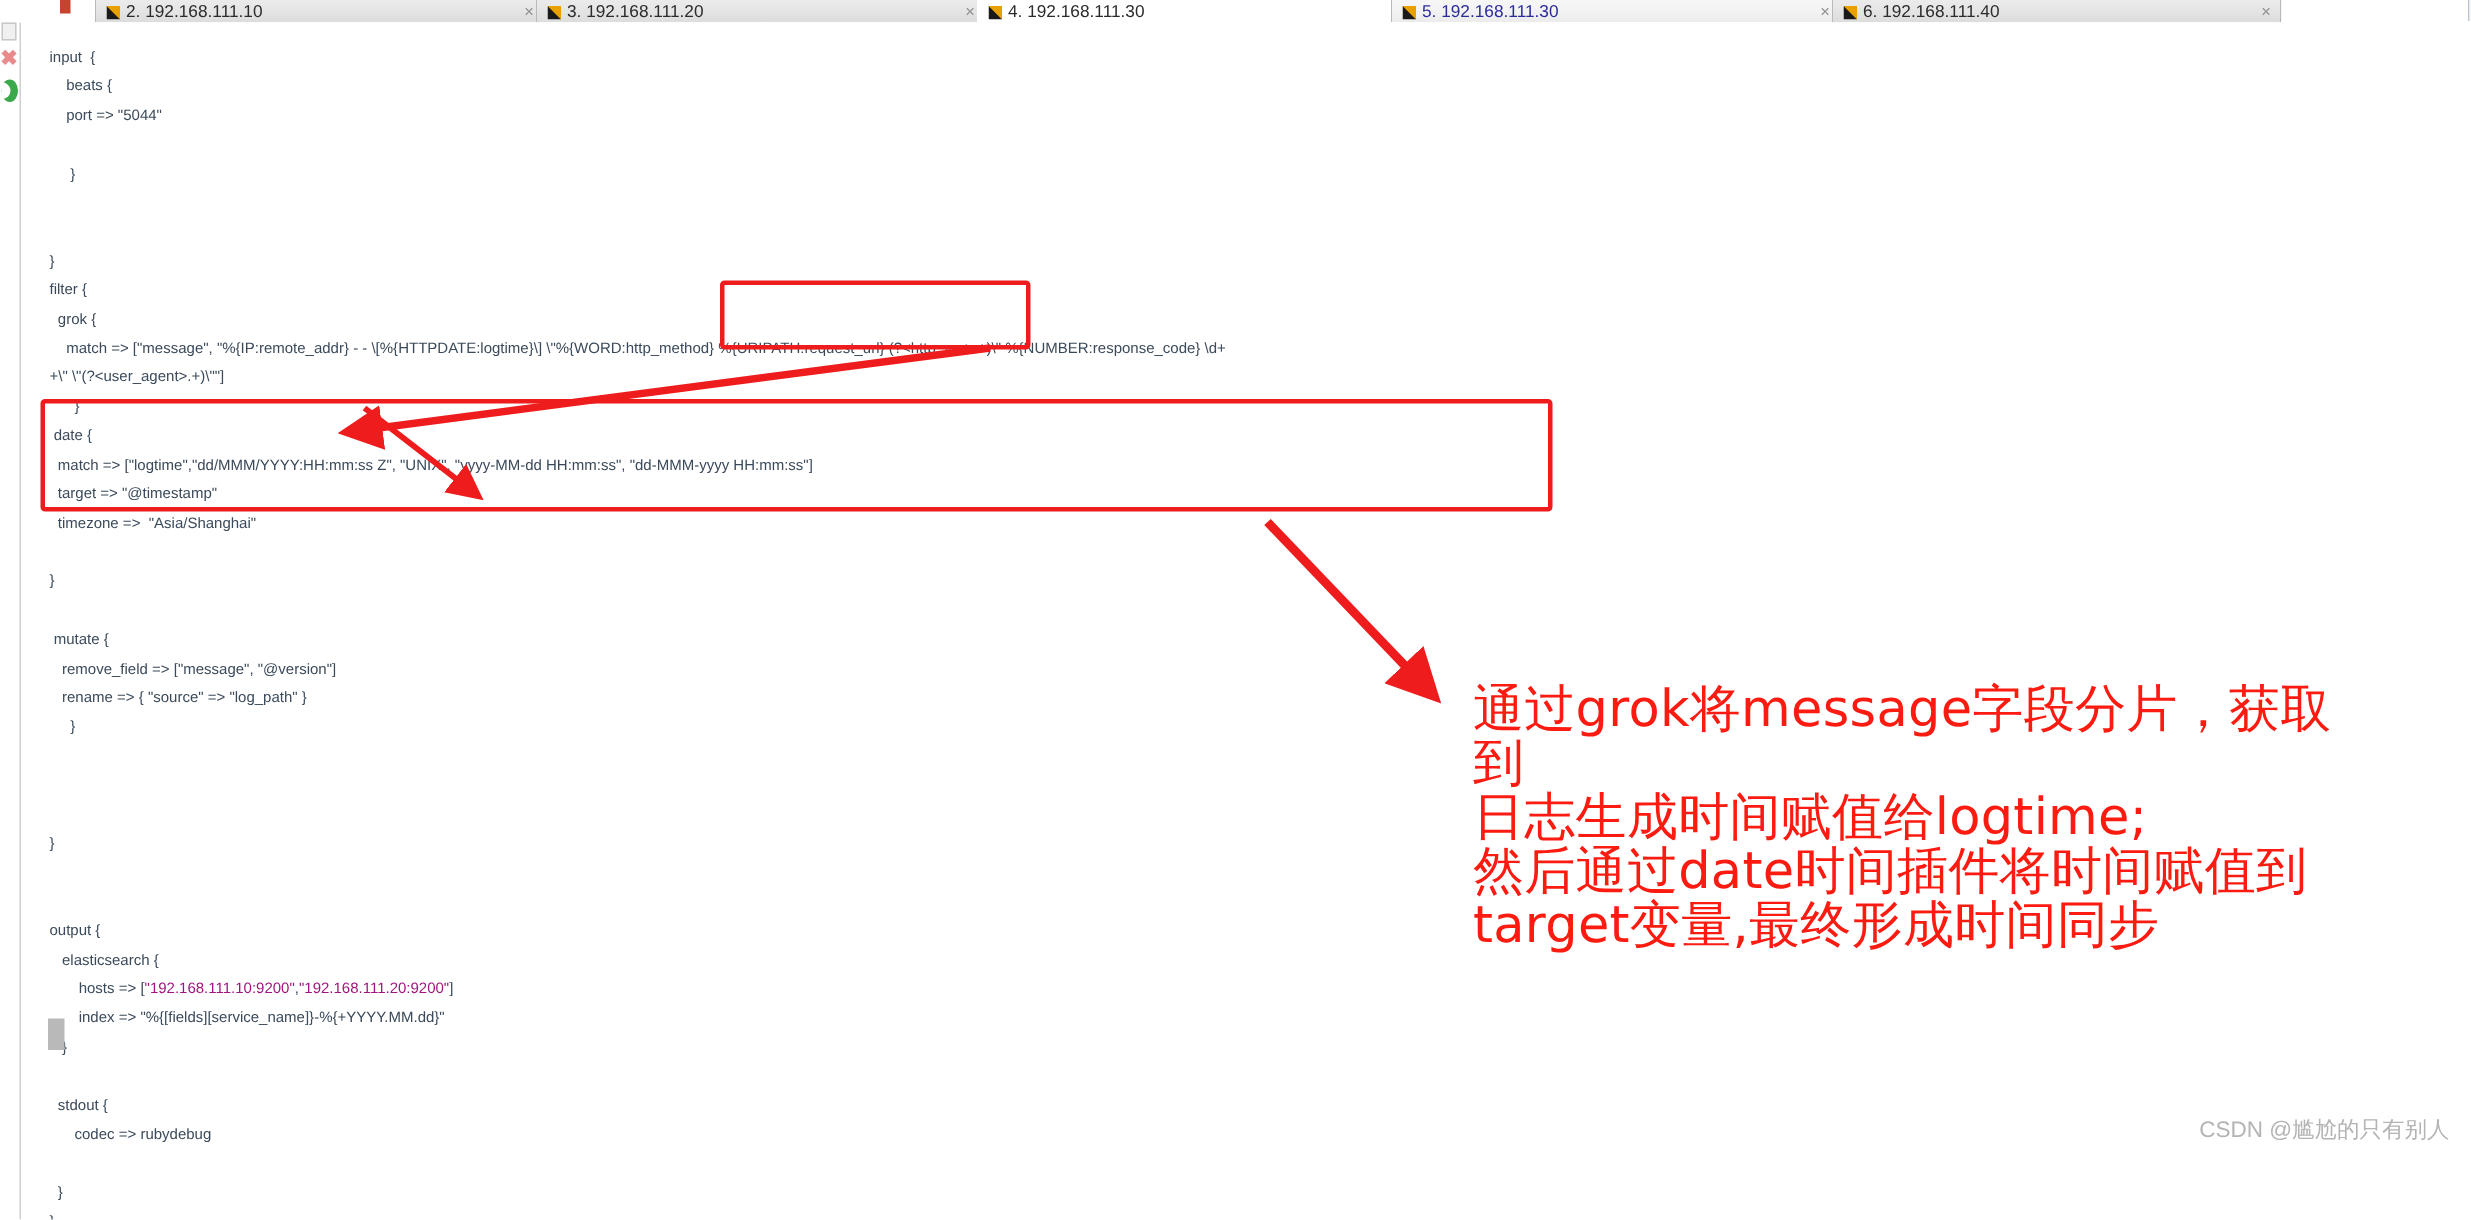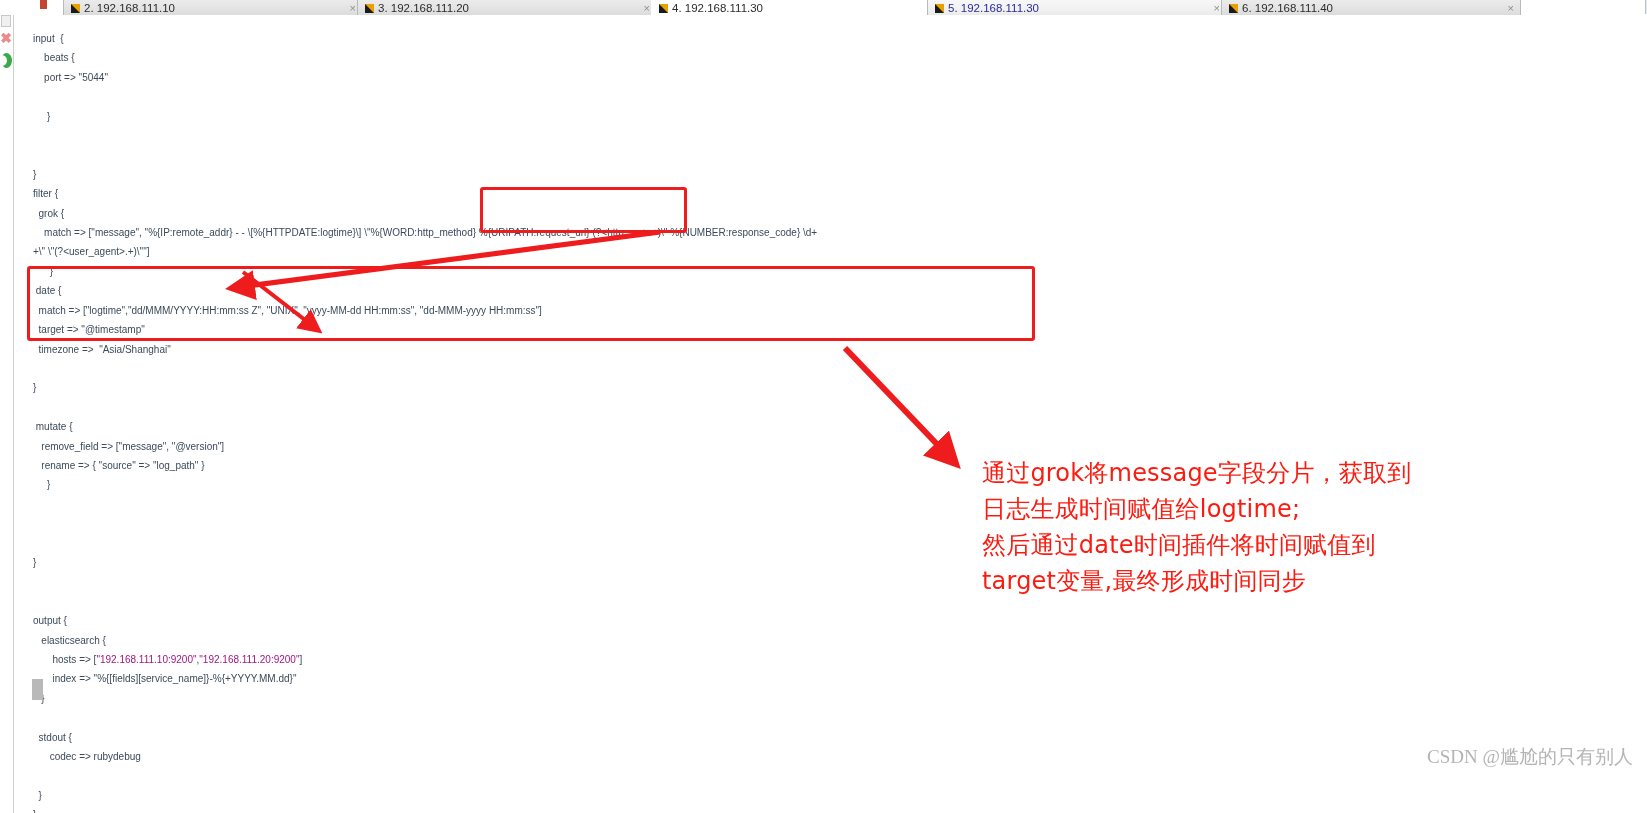--- a/index.html
+++ b/index.html
@@ -192,34 +192,34 @@
   }
 
   
   #annotation {
     position: absolute;
     left: 982px;
     top: 455px;
     width: 600px;
     color: #fb1b10;
     font-family: "DejaVu Sans", sans-serif;
-    font-size: 24px;
+    font-size: 34px;
     line-height: 36px;
     white-space: pre-line;
     letter-spacing: 0.2px;
   }
 
   
   #watermark {
     position: absolute;
     right: 14px;
     top: 744px;
     color: #b4b4b4;
-    font-family: Liberation Serif, serif;
-    font-size: 19px;
+    font-family: Liberation Sans, sans-serif;
+    font-size: 15px;
     white-space: nowrap;
     margin-left: 36px;
   }
 </style>
 </head>
 <body>
 
 <div id="tabbar">
   <div id="tab-red-marker"></div>
 

